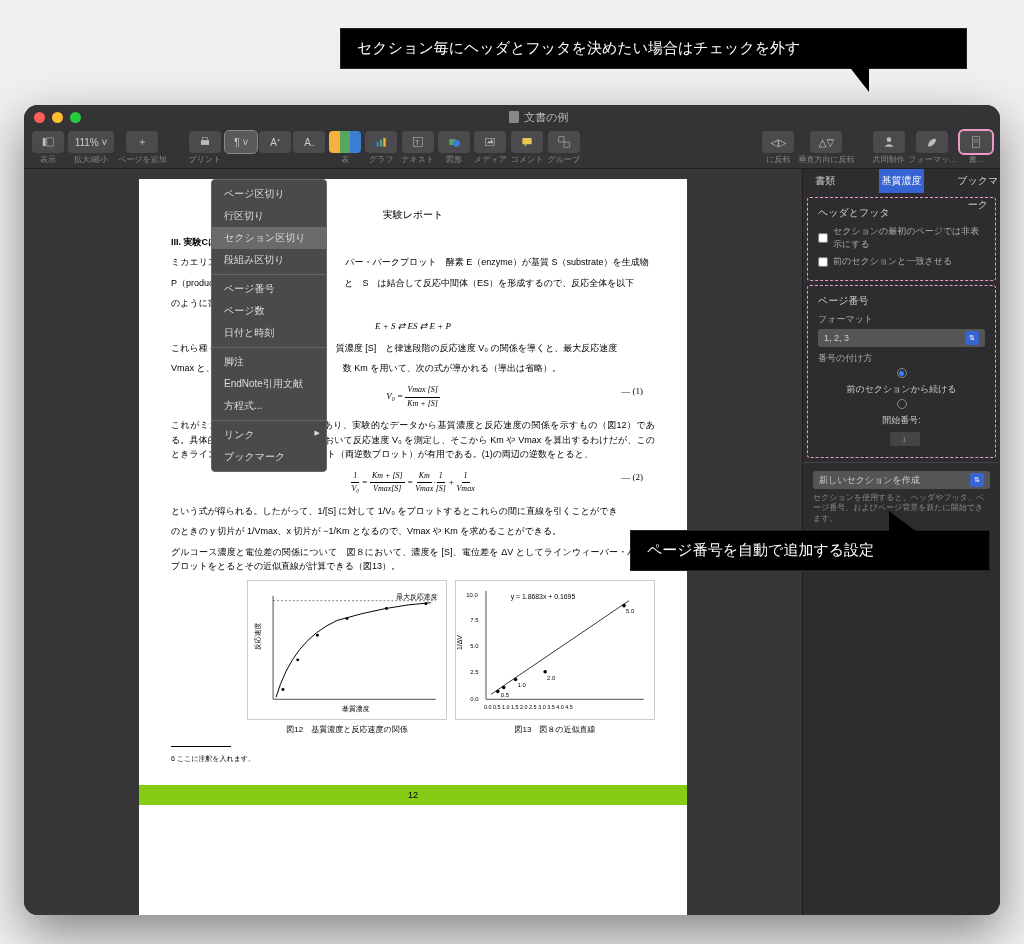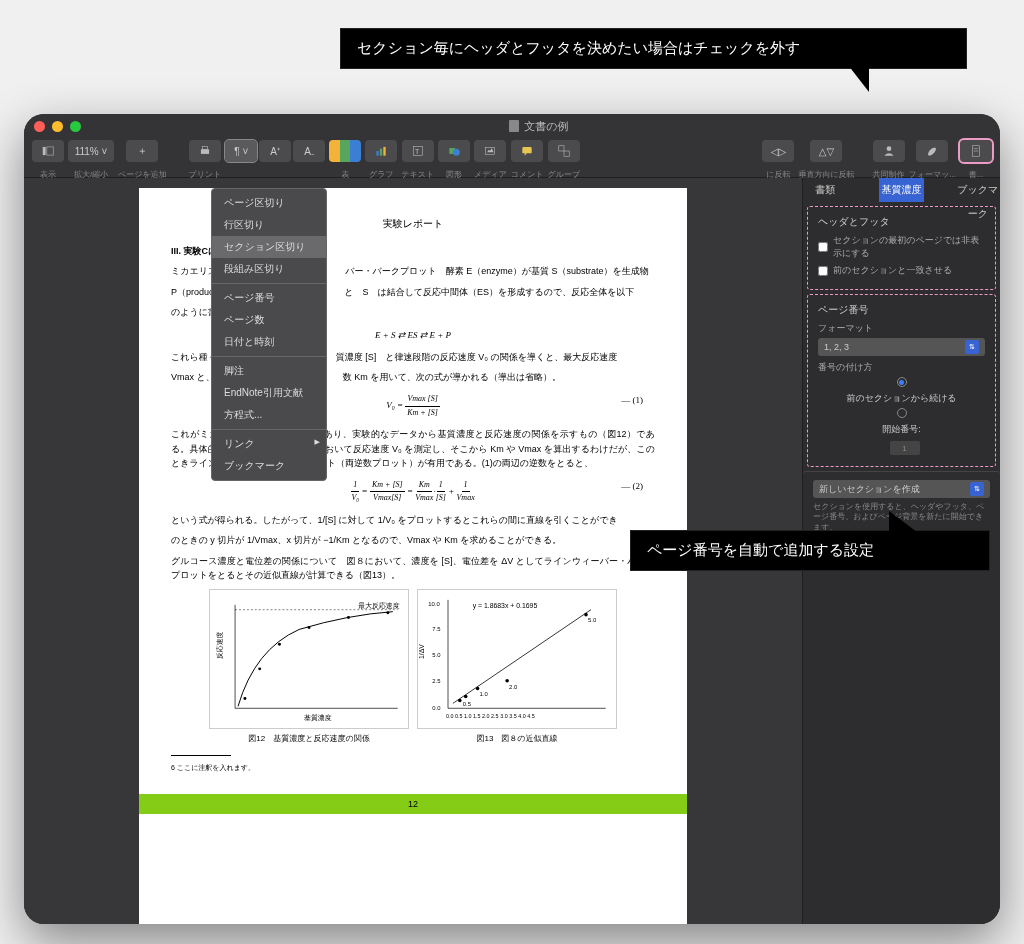--- a/index.html
+++ b/index.html
@@ -2,45 +2,45 @@
 <html><head>
 <meta charset="utf-8">
 <style>
   * { margin:0; padding:0; box-sizing:border-box; }
   body { background:#f0f0f0; width:1024px; height:944px; font-family:-apple-system,"Hiragino Sans",sans-serif; position:relative; }
   .callout { position:absolute; background:#000; color:#fff; border:1px solid #222; padding:10px 16px; font-size:15px; }
   .callout-top { top:28px; left:340px; width:627px; }
   .callout-top::after { content:""; position:absolute; bottom:-24px; left:500px; width:0; height:0; border-left:28px solid transparent; border-right:0 solid transparent; border-top:36px solid #000; }
   .callout-mid { top:530px; left:630px; width:360px; }
   .callout-mid::after { content:""; position:absolute; top:-20px; right:60px; width:0; height:0; border-left:40px solid transparent; border-top:30px solid #000; transform:rotate(180deg); }
-  .window { position:absolute; top:114px; left:24px; width:976px; height:810px; background:#2b2b2d; border-radius:20px; box-shadow:0 18px 50px rgba(0,0,0,.45); overflow:hidden; }
+  .window { position:absolute; top:105px; left:24px; width:976px; height:810px; background:#2b2b2d; border-radius:14px; box-shadow:0 18px 50px rgba(0,0,0,.45); overflow:hidden; }
   .winchrome { height:24px; background:#343436; display:flex; align-items:center; padding:0 10px; gap:7px; }
   .winbtn { width:11px; height:11px; border-radius:50%; }
   .red{background:#ff5f56}.yellow{background:#ffbd2e}.green{background:#27c93f}
   .wintitle { flex:1; text-align:center; color:#bbb; font-size:11px; display:flex; align-items:center; justify-content:center; gap:5px; }
   .doc-icon { width:10px; height:12px; background:#888; border-radius:1px; }
   .toolbar { height:40px; background:#343436; display:flex; align-items:flex-start; padding:2px 8px 0; gap:4px; border-bottom:1px solid #1e1e1e; }
-  .tbgroup { display:flex; flex-direction:column; align-items:center; gap:7px; }
+  .tbgroup { display:flex; flex-direction:column; align-items:center; gap:1px; }
   .tbbtn { height:22px; min-width:32px; border-radius:4px; background:#4b4b4d; display:flex; align-items:center; justify-content:center; color:#ccc; font-size:10px; padding:0 6px; }
   .tbbtn.sel { background:#5a5a5c; outline:1px solid #888; }
   .tbbtn.hl { outline:2px solid #ec9bc4; }
   .tbrow { display:flex; gap:2px; }
   .tblabel { font-size:8px; color:#888; }
   .zoom { display:flex;align-items:center;justify-content:center; height:22px; width:46px; border-radius:4px; background:#4b4b4d; color:#ccc; font-size:10px; }
   .spacer { flex:1; }
   .body { display:flex; height:calc(100% - 64px); }
   .canvas { flex:1; background:#37373a; overflow:hidden; position:relative; display:flex; justify-content:center; }
   .page { width:548px; height:760px; background:#fff; margin-top:10px; padding:28px 32px; font-size:9px; color:#000; line-height:1.6; position:relative; }
   .page h4 { text-align:center; font-size:10px; font-weight:400; margin-bottom:12px; }
   .page p { margin:6px 0; text-align:justify; }
   .eq { text-align:center; font-family:"Times New Roman",serif; font-style:italic; margin:8px 0; position:relative; }
   .eq .num { position:absolute; right:12px; font-style:normal; }
   .frac { display:inline-flex; flex-direction:column; align-items:center; vertical-align:middle; font-size:8px; }
   .frac .t { border-bottom:1px solid #000; padding:0 2px; }
-  .charts { display:flex; gap:8px; justify-content:center; }
+  .charts { display:flex; gap:8px; justify-content:flex-end; }
   .chart { width:200px; }
   .chartbox { height:140px; border:1px solid #ccc; position:relative; background:#fff; }
   .cap { text-align:center; font-size:8px; margin-top:4px; }
   .footrule { border-top:1px solid #000; width:60px; margin-top:10px; }
   .pagenum { text-align:center; background:#84cc16; margin:20px -32px -28px; padding:3px; font-size:9px; }
   .menu { position:absolute; top:0px; left:72px; width:116px; background:#4a4a4c; border:1px solid #666; border-radius:4px; font-size:10px; color:#ddd; padding:3px 0; z-index:5; }
   .menu div { padding:3px 12px; position:relative; }
   .menu .sep { height:1px; background:#666; margin:3px 0; padding:0; }
   .menu .sel { background:#6a6a6d; }
   .menu .arrow::after { content:"▶"; position:absolute; right:6px; font-size:7px; }

